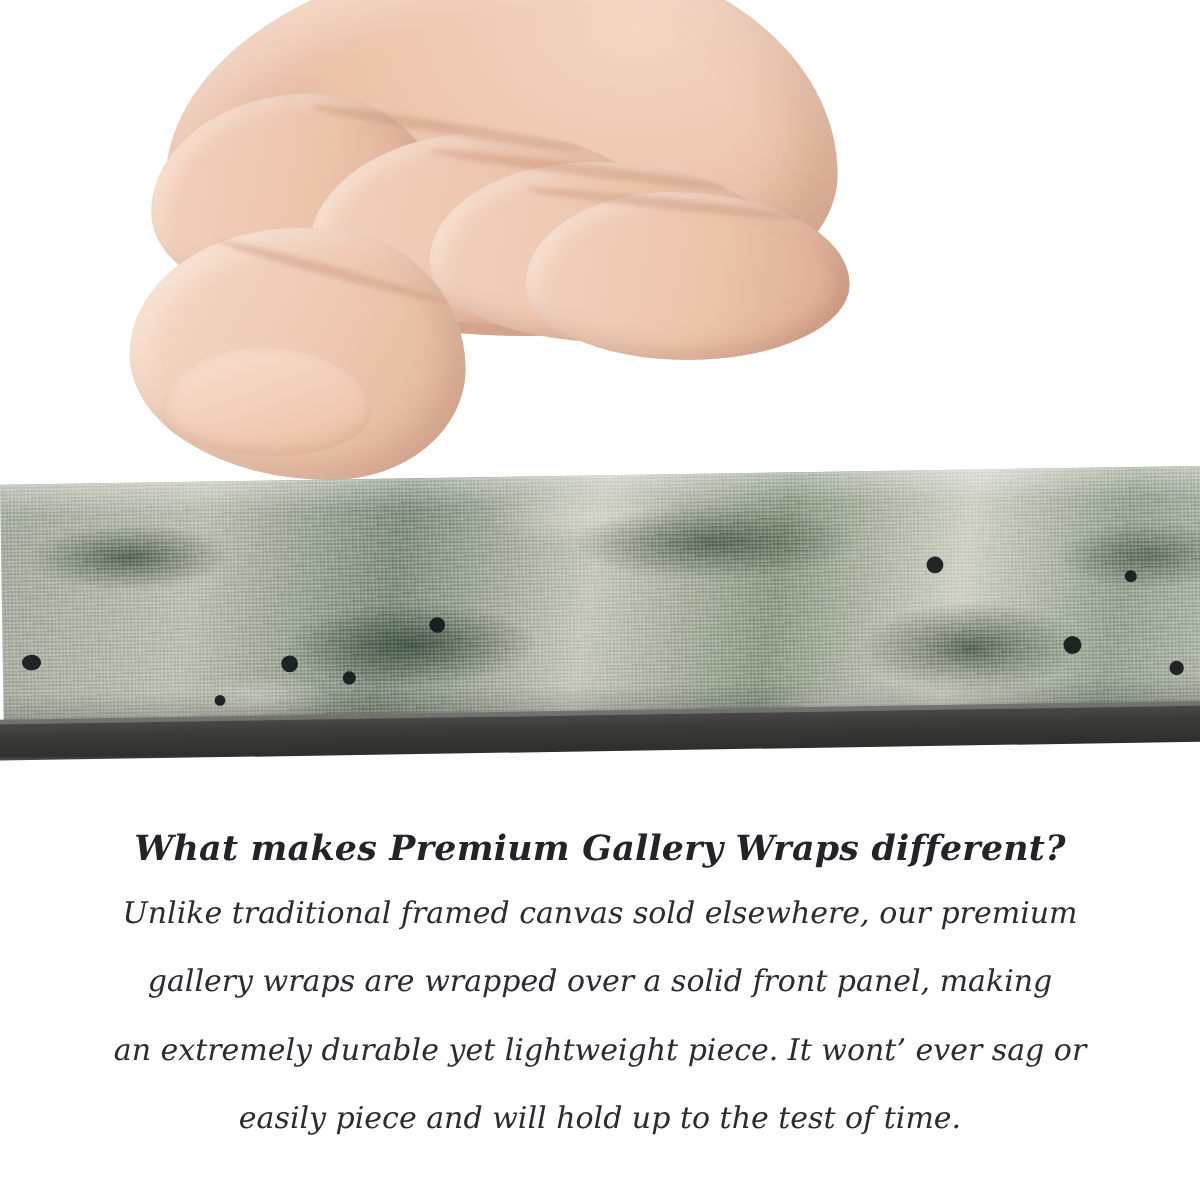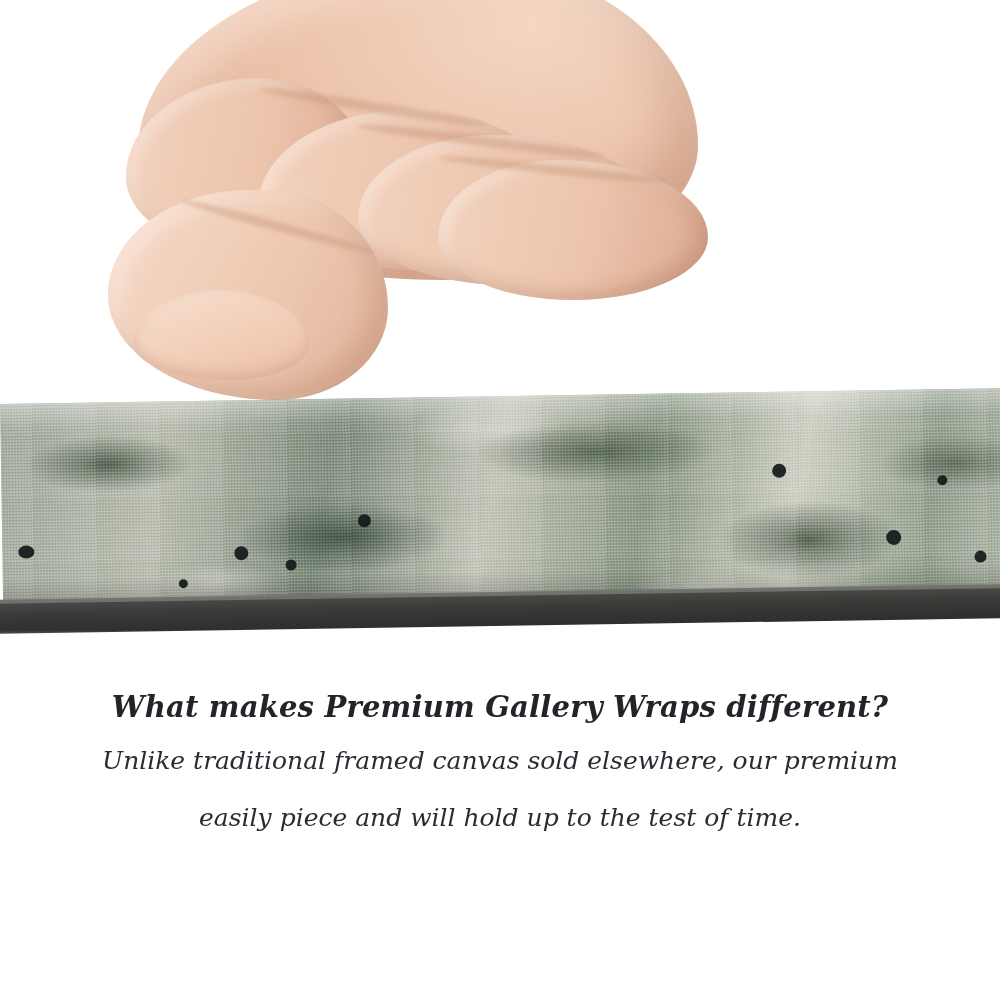--- a/index.html
+++ b/index.html
@@ -231,16 +231,18 @@
 
     <div class="panel-edge">
       <div class="panel-edge-hi"></div>
     </div>
     <div class="edge-fade"></div>
   </div>
 
   <div class="caption">
     <p class="caption-title">What makes Premium Gallery Wraps different?</p>
     <p class="caption-line">Unlike traditional framed canvas sold elsewhere, our premium</p>
+    <p class="caption-line">gallery wraps are wrapped over a solid front panel, making</p>
+    <p class="caption-line">an extremely durable yet lightweight piece. It wont’ ever sag or</p>
     <p class="caption-line">easily piece and will hold up to the test of time.</p>
   </div>
 
 </div>
 
 </body></html>

